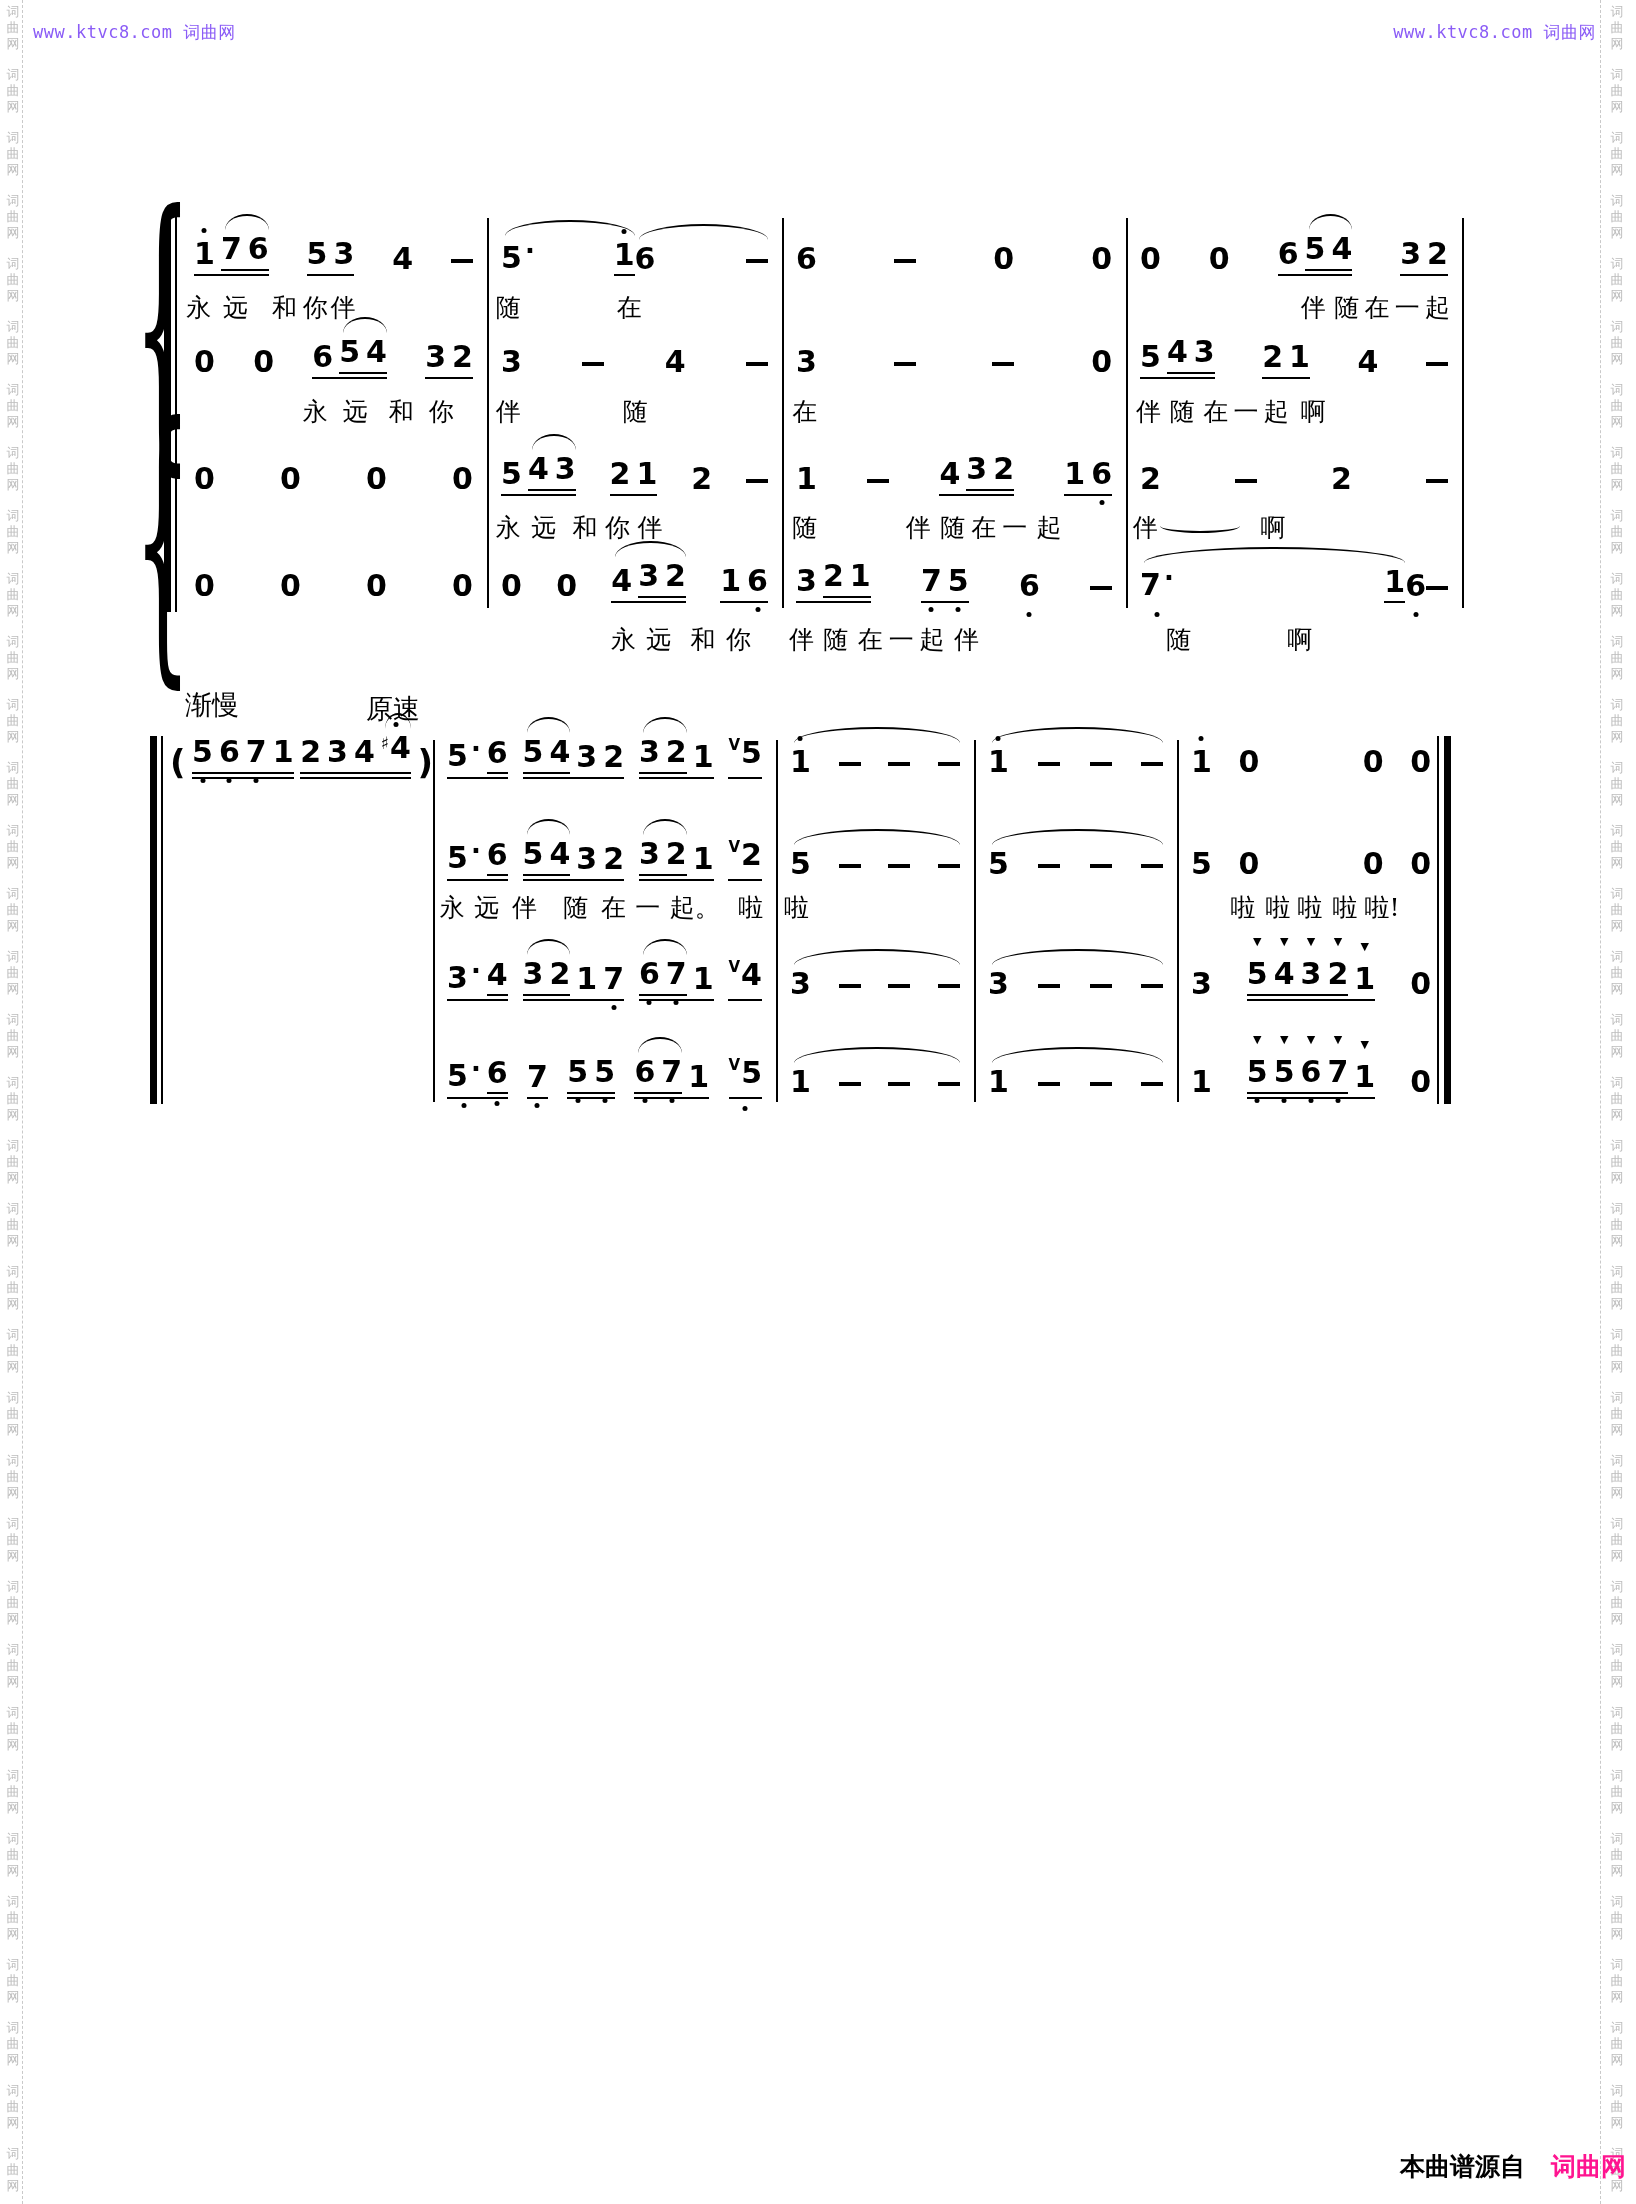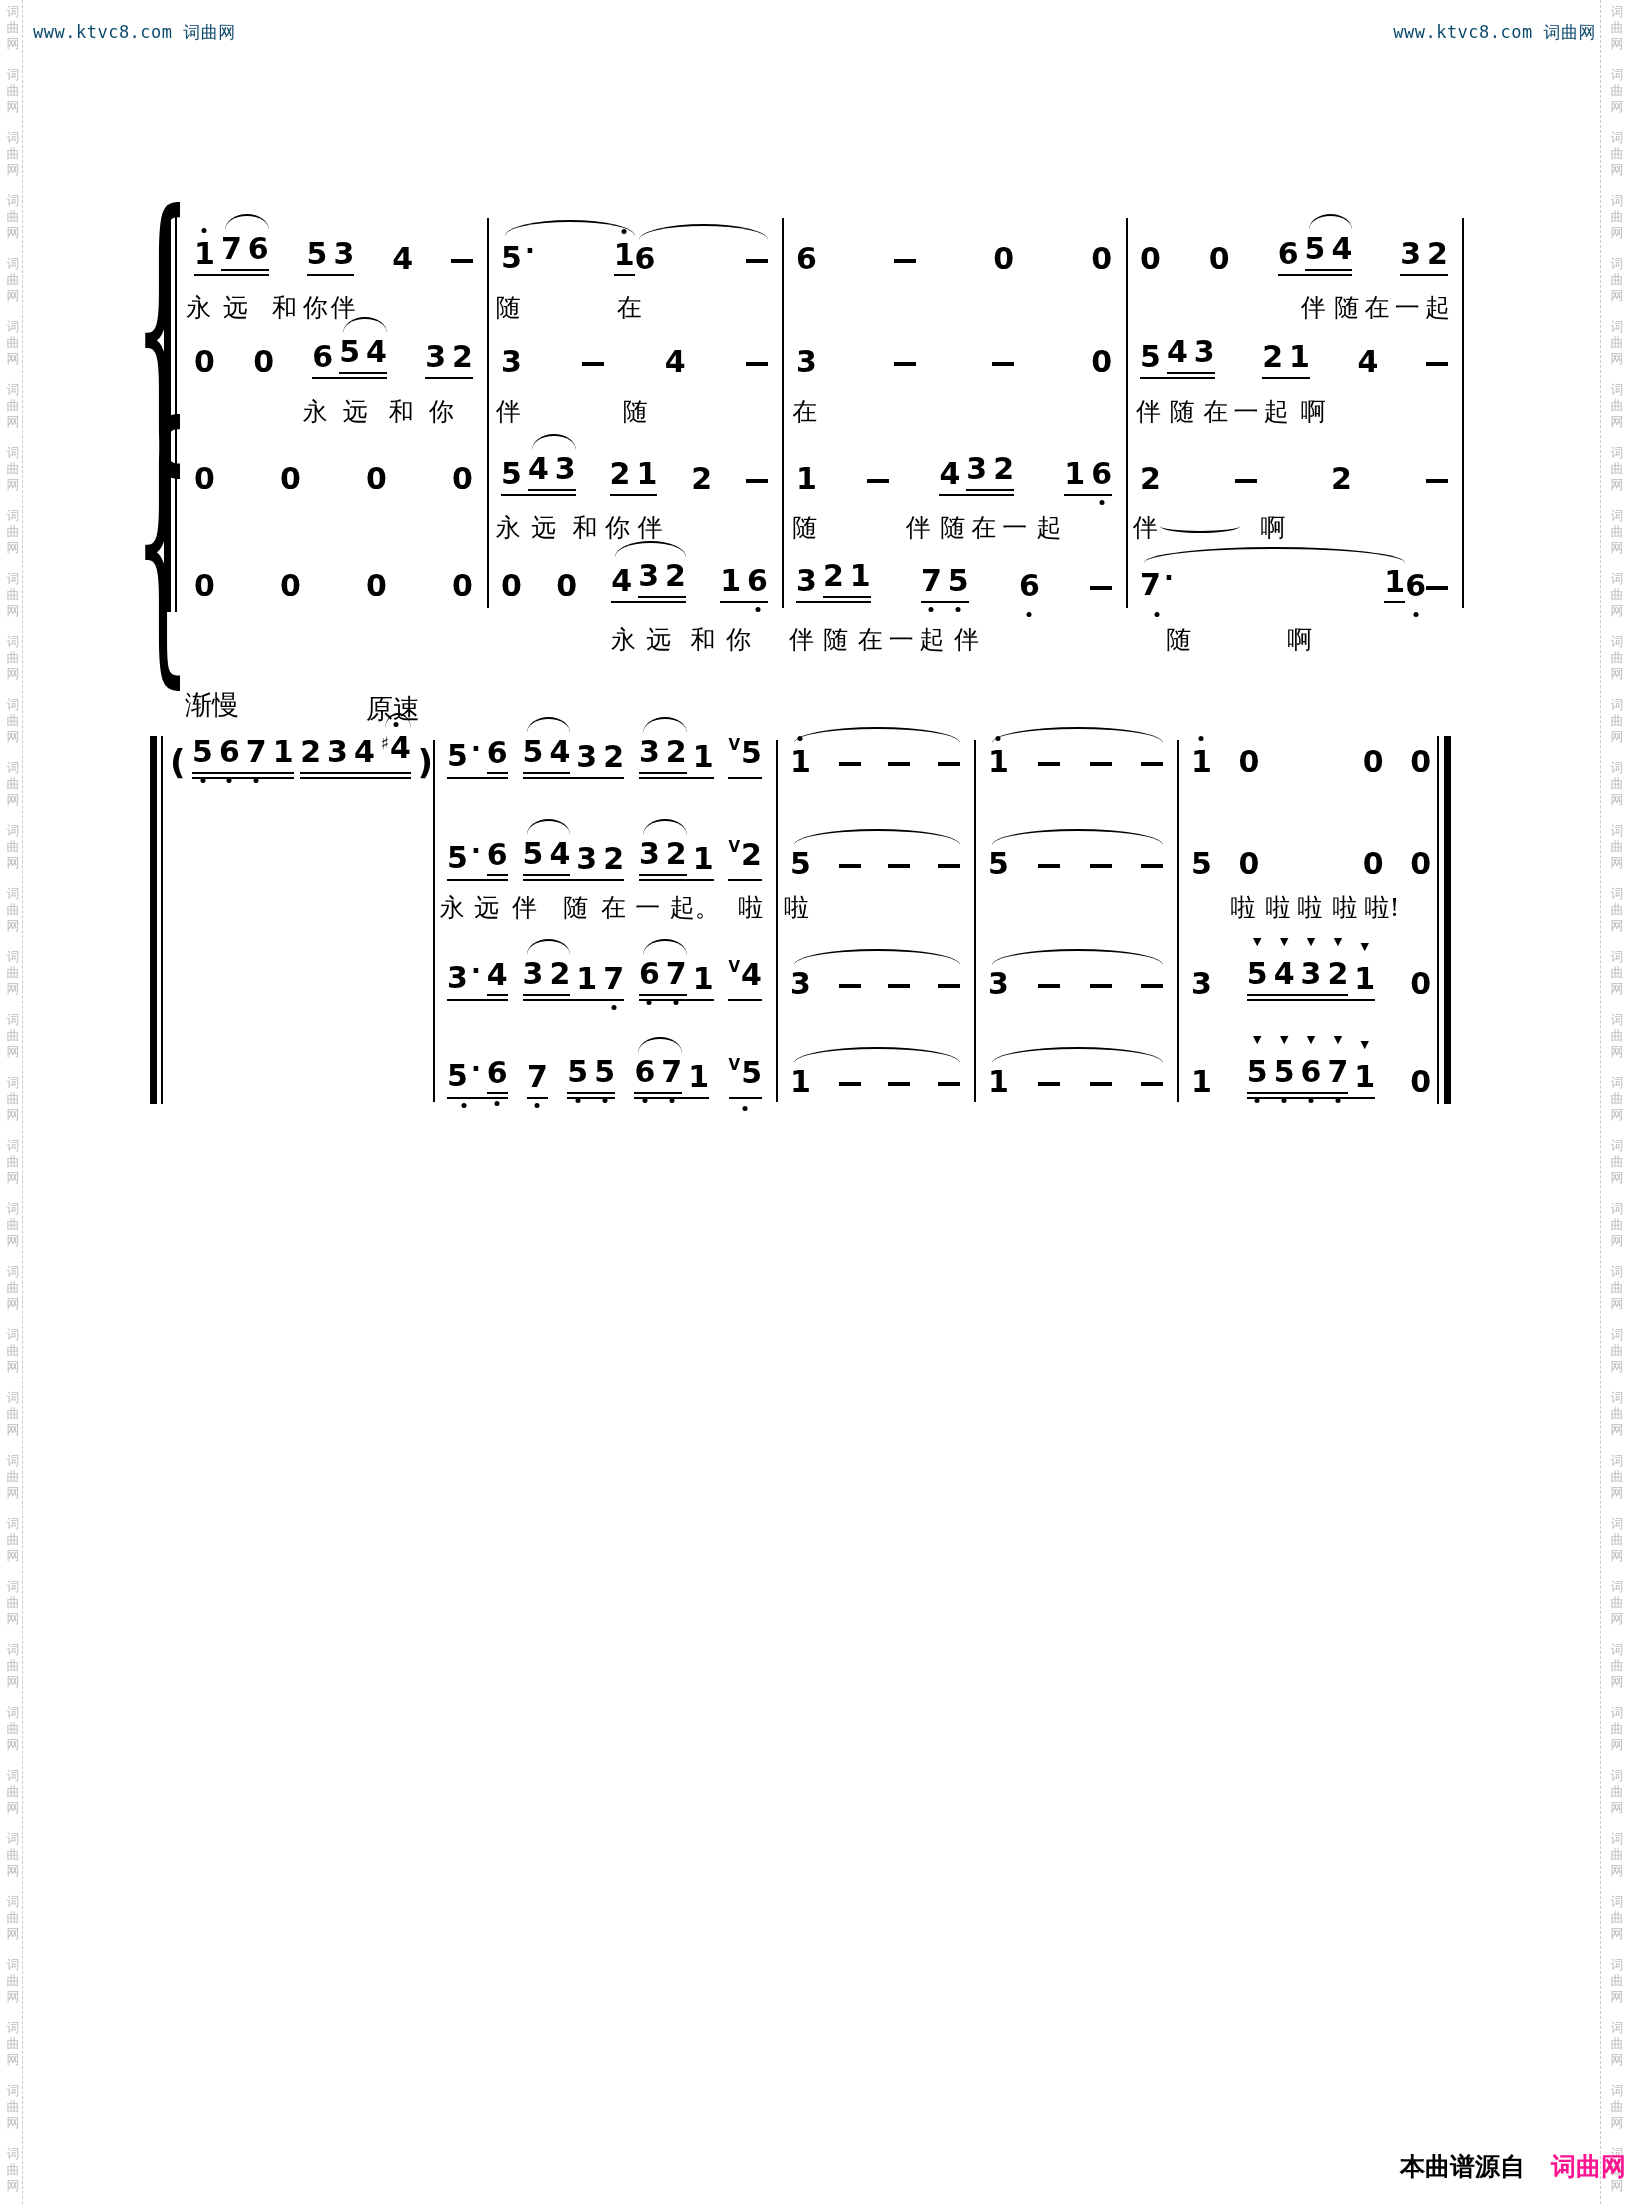--- a/index.html
+++ b/index.html
@@ -2,21 +2,21 @@
 <html><head>
 <meta charset="utf-8">
 <style>
   *{box-sizing:border-box;margin:0;padding:0}
   html,body{background:#e8e8e8}
   .page{position:relative;width:1636px;height:2204px;background:#ffffff;margin:0 auto;
         font-family:"DejaVu Sans",sans-serif;overflow:hidden;color:#000}
 
   
   .hdr{position:absolute;top:21px;font-family:"DejaVu Sans Mono",monospace;font-size:17px;
-       color:#0c4a6e;letter-spacing:.5px;white-space:nowrap}
+       color:#8b5cf6;letter-spacing:.5px;white-space:nowrap}
   .hdr.left{left:33px}
   .hdr.right{right:40px}
 
   
   .wm-col{position:absolute;top:4px;width:20px;text-align:center}
   .wm-col.left{left:3px}
   .wm-col.right{left:1607px}
   .wm-grp{margin-bottom:15px}
   .wm-grp span{display:block;font-size:13px;line-height:16px;color:#bdbdbd}
   .wm-dash{position:absolute;top:0;bottom:0;width:0;border-left:1px dashed #c9c9c9}

